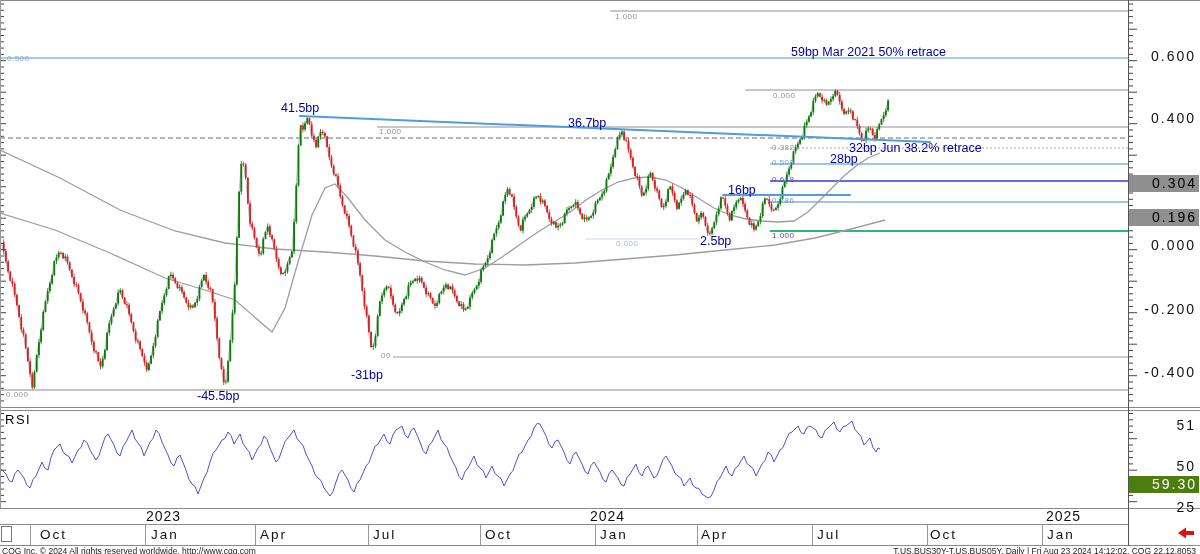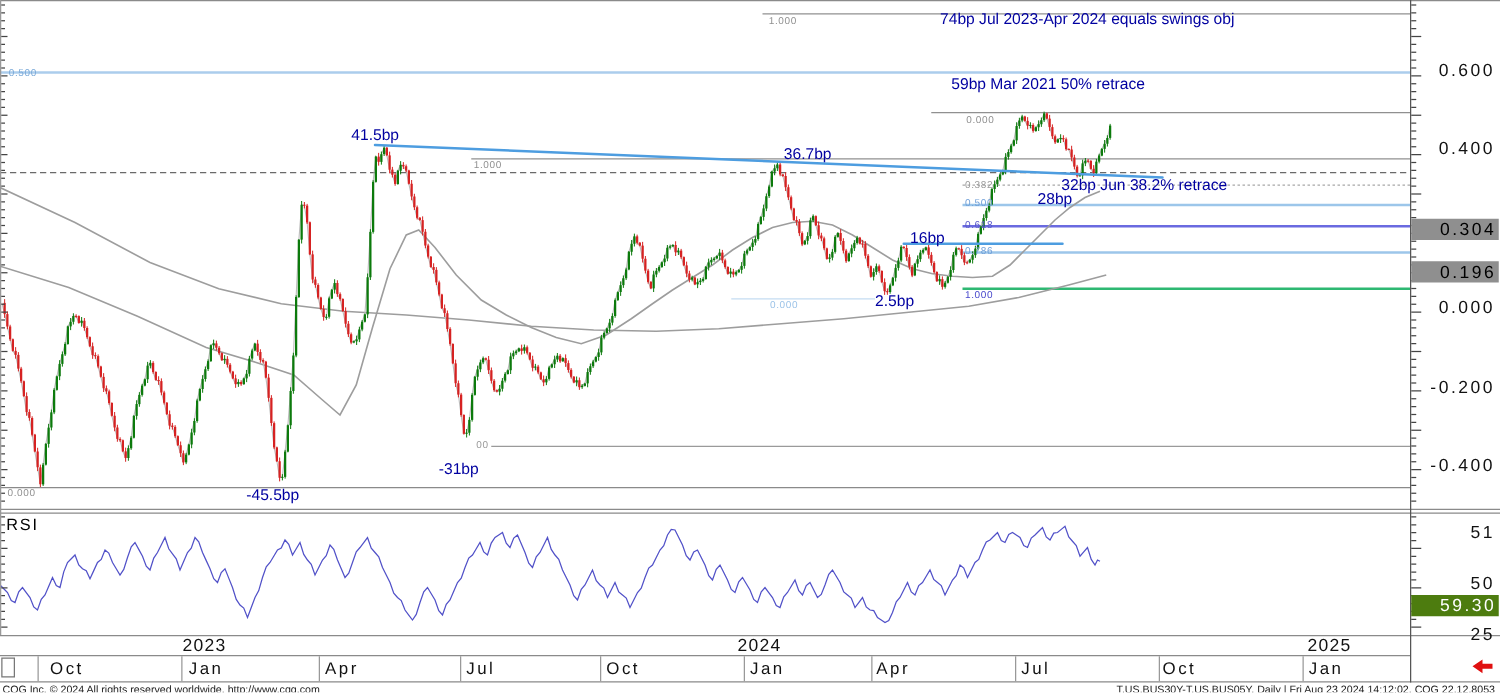--- a/index.html
+++ b/index.html
@@ -1035,24 +1035,23 @@
       <line x1="927.5" y1="525" x2="927.5" y2="545" stroke="#999" stroke-width="1"></line>
       <line x1="1042.5" y1="525" x2="1042.5" y2="545" stroke="#999" stroke-width="1"></line>
       <path d="M1178,533 L1186,527.5 L1186,531 L1194,531 L1194,535 L1186,535 L1186,538.5 Z" fill="#e01010"></path>
     </svg>
   <div id="rsi-title">RSI</div>
   <div id="price-axis"></div>
   <div id="time-axis"></div>
   <div id="scroll-box"></div>
   <div id="status-left">CQG Inc. © 2024 All rights reserved worldwide. http://www.cqg.com</div>
   <div id="status-right">T.US.BUS30Y-T.US.BUS05Y, Daily | Fri Aug 23 2024 14:12:02, CQG 22.12.8053</div>
-<div class="annotation" style="left: 752px; top: 8px;">74bp Jul 2023-Apr 2024 equals swings obj</div>
-    <div class="annotation" style="left: 761px; top: 45px; margin-top: 15px;">59bp Mar 2021 50% retrace</div>
+    <div class="annotation" style="left: 791px; top: 45px;">59bp Mar 2021 50% retrace</div>
     <div class="annotation" style="left: 281px; top: 101px;">41.5bp</div>
-    <div class="annotation" style="left: 627px; top: 116px; text-align: right;">36.7bp</div>
+    <div class="annotation" style="left: 568px; top: 116px; text-align: right;">36.7bp</div>
     <div class="annotation" style="left: 849px; top: 141px;">32bp Jun 38.2% retrace</div>
     <div class="annotation" style="left: 830px; top: 152px;">28bp</div>
     <div class="annotation" style="left: 728px; top: 183px;">16bp</div>
     <div class="annotation" style="left: 700px; top: 234px;">2.5bp</div>
     <div class="annotation" style="left: 351px; top: 368px;">-31bp</div>
     <div class="annotation" style="left: 197px; top: 389px;">-45.5bp</div>
     <div class="fib-label" style="left: 615px; top: 13px; color: rgb(144, 144, 144);">1.000</div>
     <div class="fib-label" style="left: 7px; top: 55px; color: rgb(122, 169, 216);">0.500</div>
     <div class="fib-label" style="left: 773px; top: 92px; color: rgb(144, 144, 144);">0.000</div>
     <div class="fib-label" style="left: 379px; top: 128px; color: rgb(144, 144, 144);">1.000</div>

